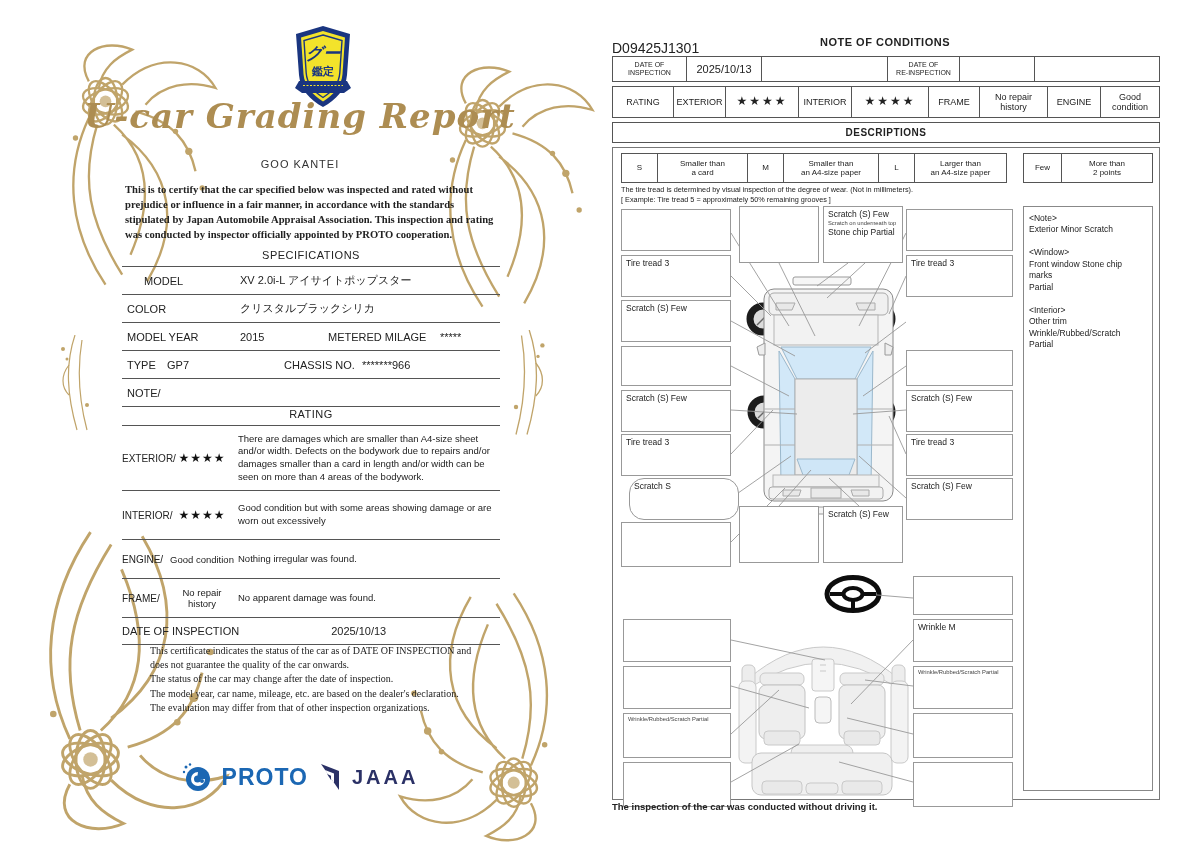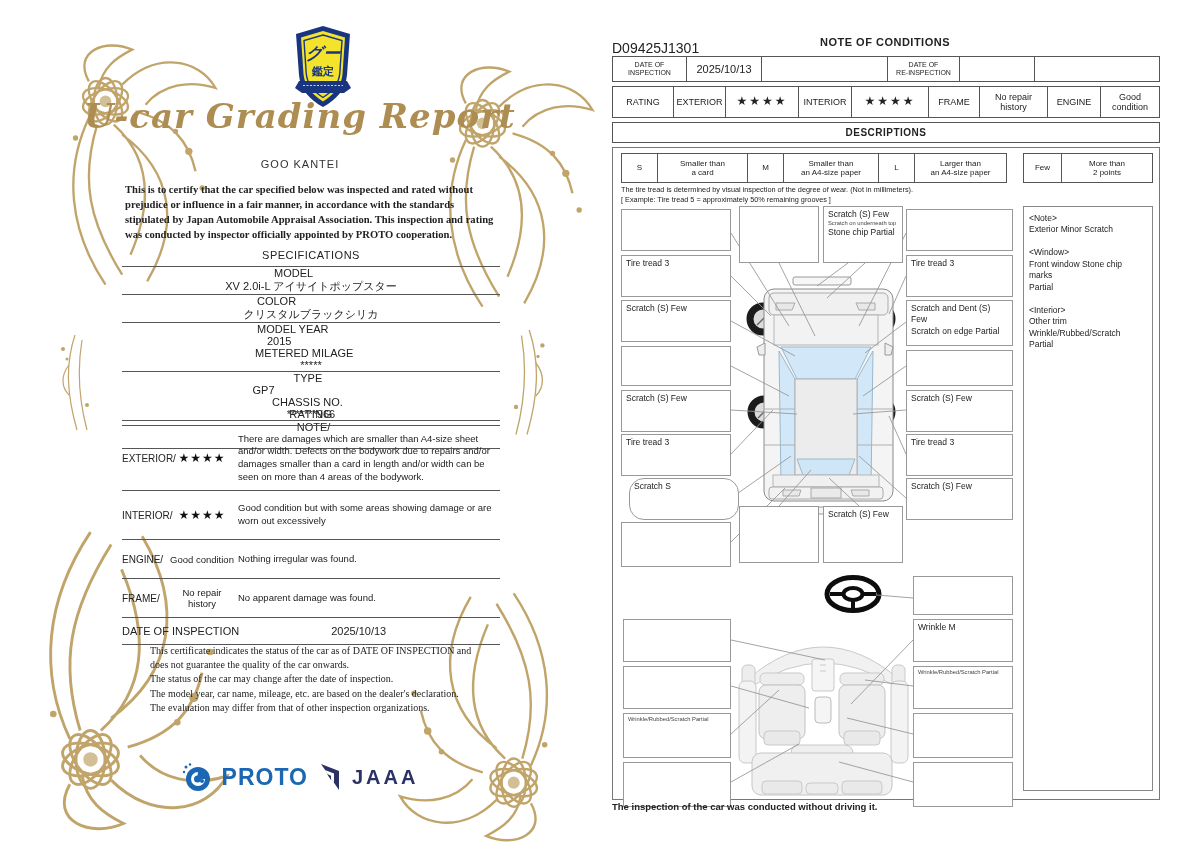--- a/index.html
+++ b/index.html
@@ -12,21 +12,21 @@
   
   .ornament{position:absolute;pointer-events:none;}
   #cert-title{left:0;top:96px;width:600px;text-align:center;
     font-family:"DejaVu Serif","Liberation Serif",serif;font-style:italic;font-weight:bold;
     font-size:34px;color:#ad8d52;letter-spacing:1px;}
   #cert-org{left:0;top:158px;width:600px;text-align:center;font-size:11px;letter-spacing:1px;color:#333;font-weight:normal;}
   #cert-intro{left:125px;top:182px;width:374px;font-family:"Liberation Serif",serif;font-size:10.6px;line-height:1.42;color:#222;font-weight:bold;}
   .sec-heading{text-align:center;font-size:11px;color:#222;letter-spacing:.5px;}
   #spec-block{left:122px;top:249px;width:378px;}
   .rule-table{border-top:1px solid #555;margin-top:5px;}
-  .rule-row{border-bottom:1px solid #555;position:relative;display:flex;align-items:center;min-height:27px;font-size:11px;flex-direction:column;}
+  .rule-row{border-bottom:1px solid #555;position:relative;display:flex;align-items:center;min-height:27px;font-size:11px;}
   .rule-row .lbl{flex:none;}
   #rating-block{left:122px;top:408px;width:378px;}
   .rate-row{border-bottom:1px solid #555;display:flex;align-items:center;font-size:9.5px;padding:4px 0;}
   .rate-lbl{width:48px;flex:none;font-size:10px;}
   .rate-val{width:64px;flex:none;text-align:center;}
   .stars{font-size:12px;letter-spacing:1px;color:#111;}
   .rate-desc{flex:1;padding-left:4px;line-height:1.32;}
   #cert-footer{left:150px;top:644px;width:334px;font-family:"Liberation Serif",serif;font-size:10px;line-height:1.42;color:#222;}
   #logo-row{left:0;top:762px;width:600px;display:flex;justify-content:center;align-items:center;gap:10px;}
   #proto-word{font-size:23px;font-weight:800;color:#1b67b3;letter-spacing:1px;}
@@ -416,24 +416,20 @@
         <div class="anno-box" style="left: 126px; top: 58px; width: 80px; height: 57px;"></div>
         <div class="anno-box" style="left: 210px; top: 58px; width: 80px; height: 57px;">
           <div class="anno-line">Scratch (S) Few</div>
           <div class="anno-line small">Scratch on underneath top</div>
           <div class="anno-line">Stone chip Partial</div>
         </div>
         <div class="anno-box" style="left: 293px; top: 61px; width: 107px; height: 42px;"></div>
         <div class="anno-box" style="left: 293px; top: 107px; width: 107px; height: 42px;">
           <div class="anno-line">Tire tread 3</div>
         </div>
-        <div class="anno-box" style="left: 293px; top: 152px; width: 107px; height: 46px;">
-          <div class="anno-line">Scratch and Dent (S) Few</div>
-          <div class="anno-line">Scratch on edge Partial</div>
-        </div>
         <div class="anno-box" style="left: 293px; top: 202px; width: 107px; height: 36px;"></div>
         <div class="anno-box" style="left: 293px; top: 242px; width: 107px; height: 42px;">
           <div class="anno-line">Scratch (S) Few</div>
         </div>
         <div class="anno-box" style="left: 293px; top: 286px; width: 107px; height: 42px;">
           <div class="anno-line">Tire tread 3</div>
         </div>
         <div class="anno-box" style="left: 293px; top: 330px; width: 107px; height: 42px;">
           <div class="anno-line">Scratch (S) Few</div>
         </div>

